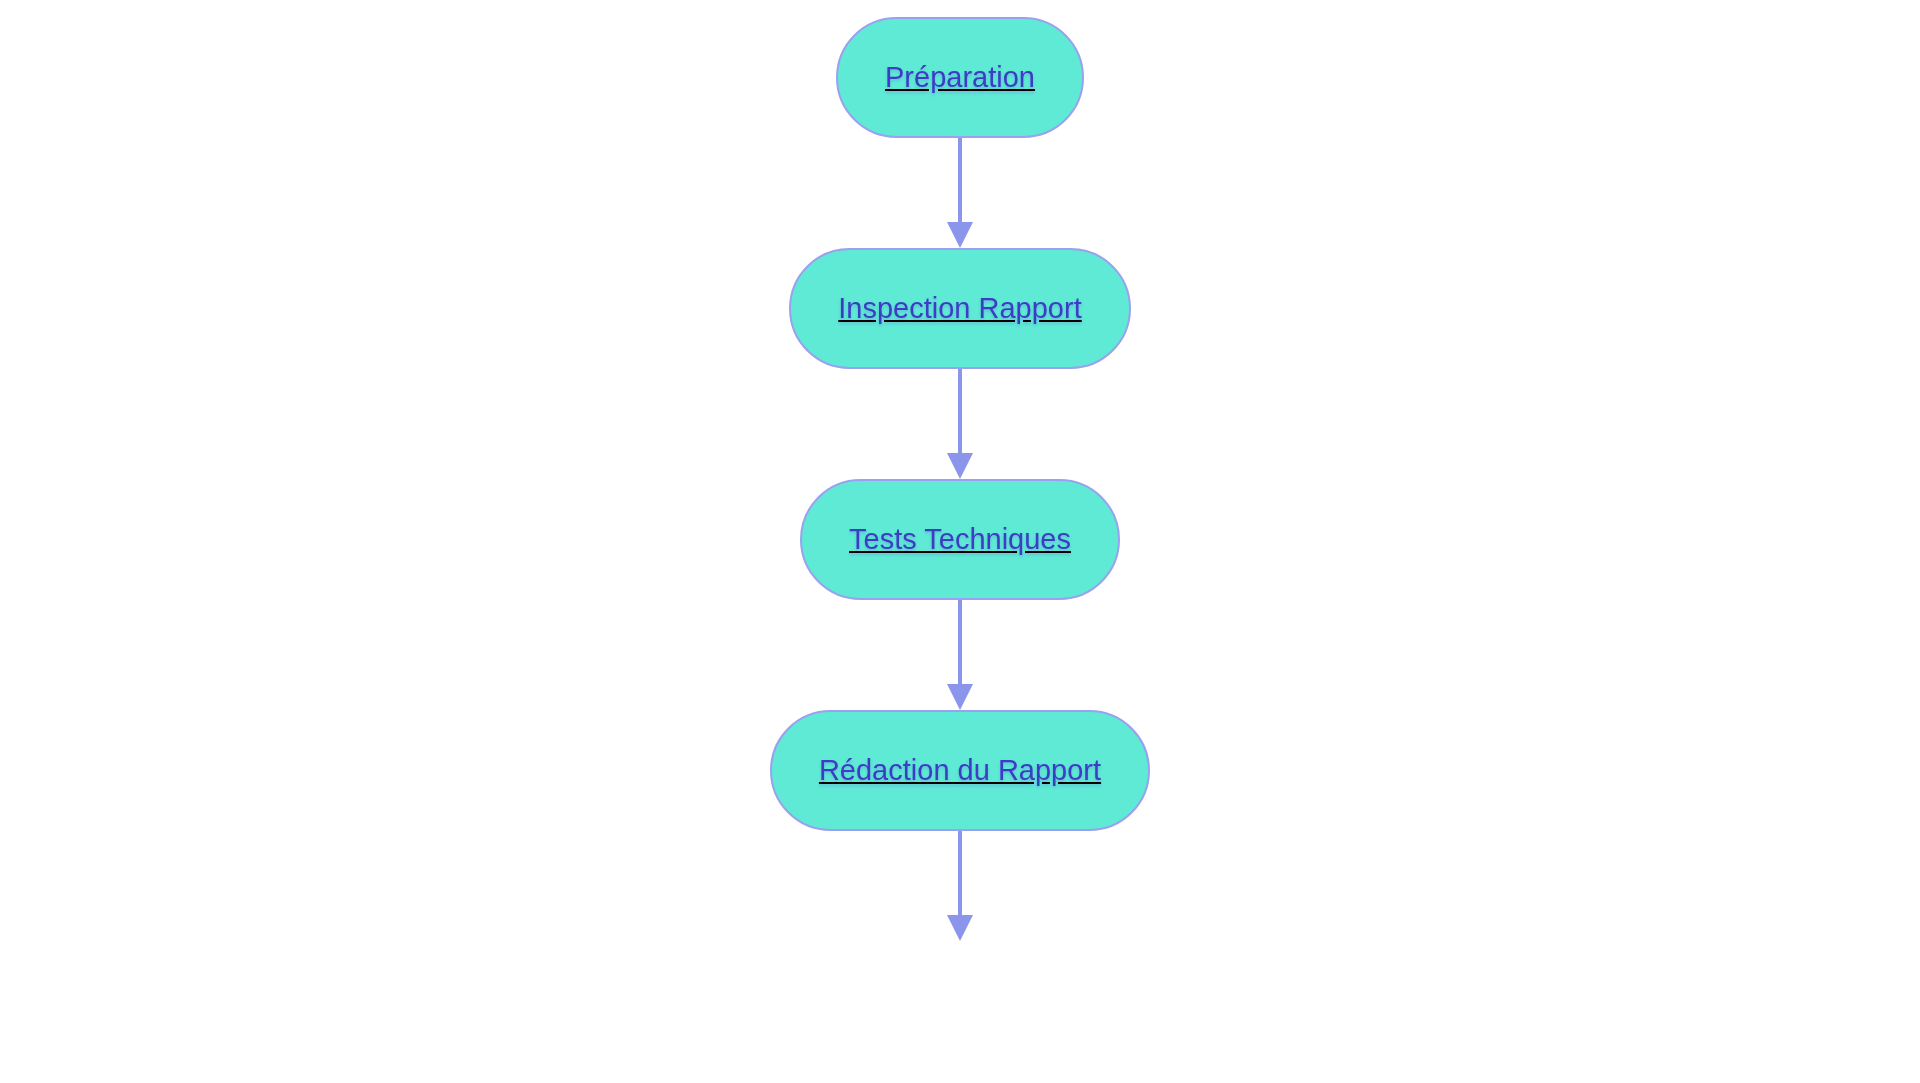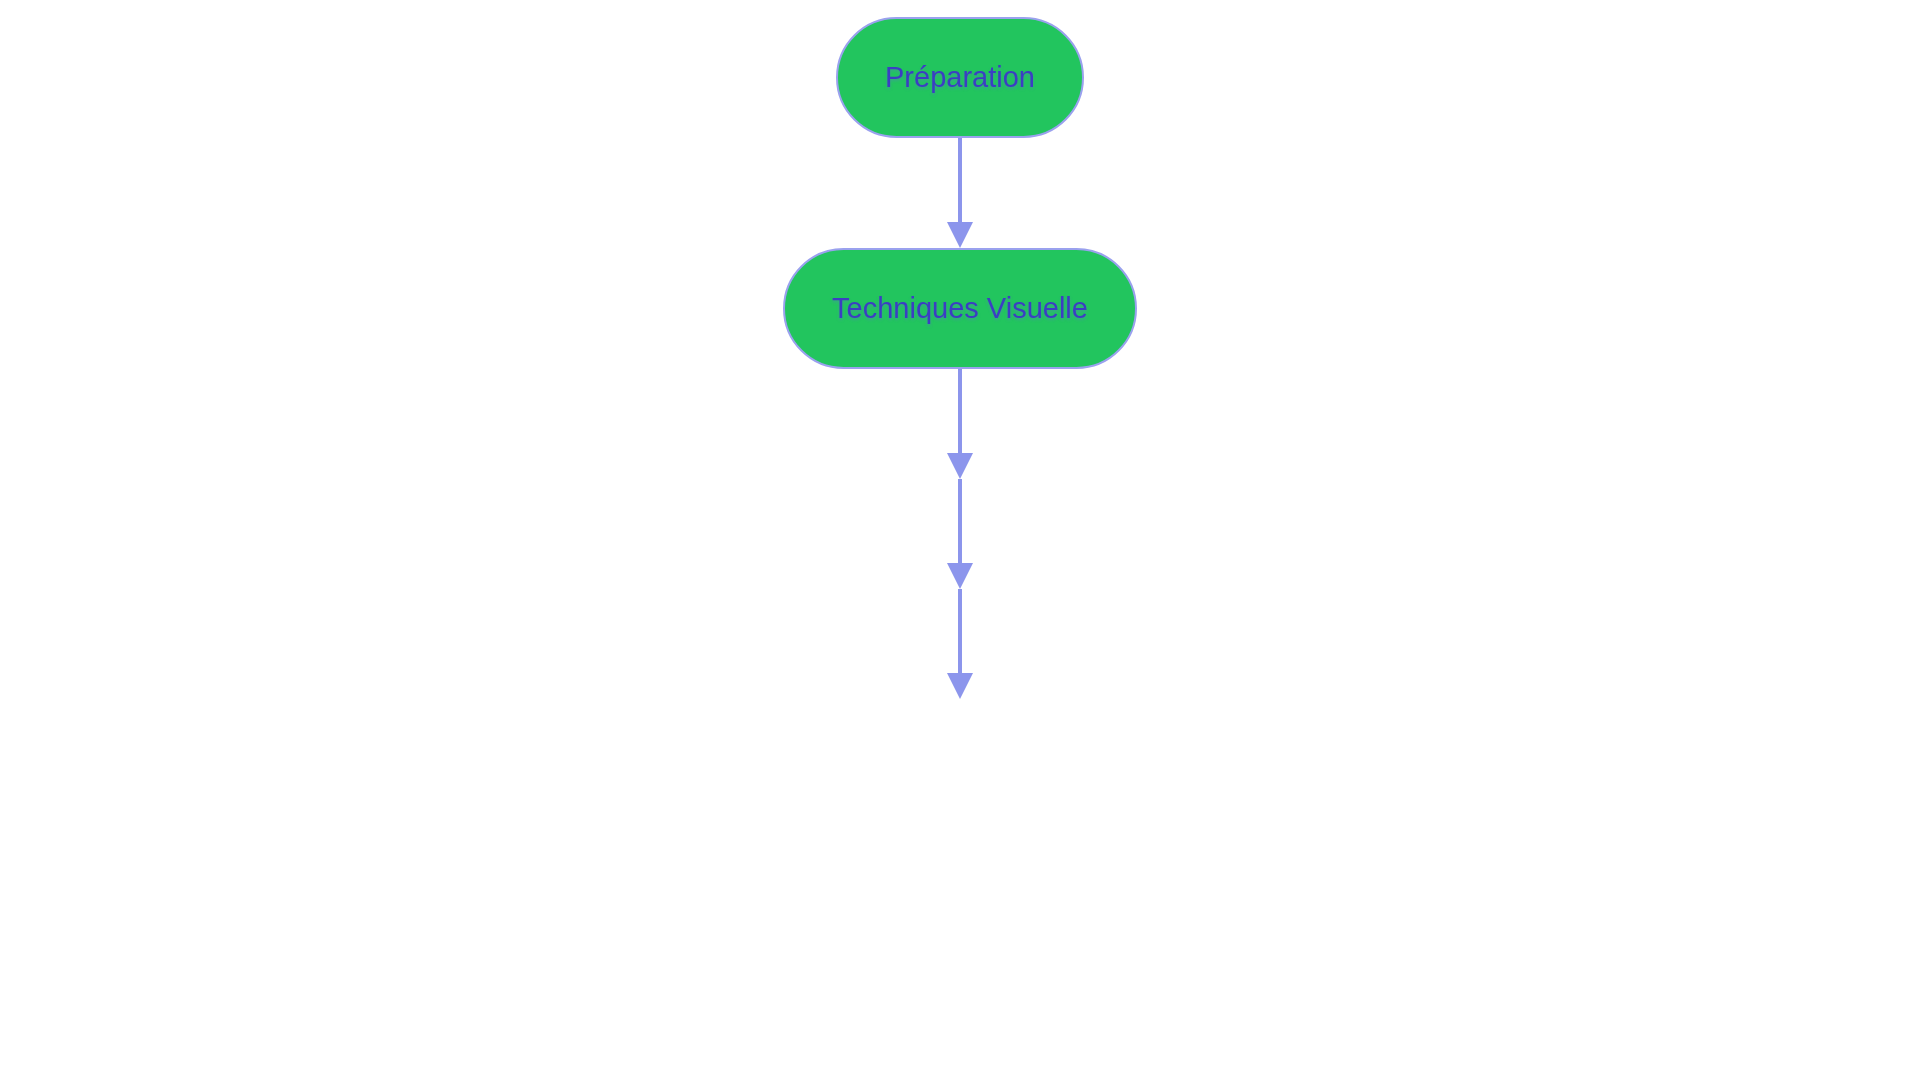--- a/index.html
+++ b/index.html
@@ -24,23 +24,24 @@
     flex-direction: column;
     align-items: center;
   }
   .flow-node {
     box-sizing: border-box;
     height: 121px;
     padding: 0 47px;
     display: flex;
     align-items: center;
     justify-content: center;
-    background: #22c55e;
+    background: #5eead4;
     border: 2px solid #9aa1ee;
     border-radius: 61px;
+    text-decoration: underline;
   }
   .flow-node .node-label {
     font-size: 29px;
     line-height: 1;
     color: #3b3ec3;
     white-space: nowrap;
     text-shadow: 0 2px 3px rgba(100, 108, 220, 0.35);
   }
   .flow-arrow {
     display: block;
@@ -56,34 +57,40 @@
     <div class="flow-node">
       <span class="node-label">Préparation</span>
     </div>
 
     <svg class="flow-arrow" width="28" height="110" viewBox="0 0 28 110">
       <line x1="14" y1="0" x2="14" y2="86" stroke-width="4" stroke="#8c95ec"></line>
       <polygon points="1,84 27,84 14,110" fill="#8c95ec"></polygon>
     </svg>
 
     <div class="flow-node">
-      <span class="node-label">Techniques Visuelle</span>
+      <span class="node-label">Inspection Rapport</span>
     </div>
 
     <svg class="flow-arrow" width="28" height="110" viewBox="0 0 28 110">
       <line x1="14" y1="0" x2="14" y2="86" stroke-width="4" stroke="#8c95ec"></line>
       <polygon points="1,84 27,84 14,110" fill="#8c95ec"></polygon>
     </svg>
 
+    <div class="flow-node">
+      <span class="node-label">Tests Techniques</span>
+    </div>
 
     <svg class="flow-arrow" width="28" height="110" viewBox="0 0 28 110">
       <line x1="14" y1="0" x2="14" y2="86" stroke-width="4" stroke="#8c95ec"></line>
       <polygon points="1,84 27,84 14,110" fill="#8c95ec"></polygon>
     </svg>
 
+    <div class="flow-node">
+      <span class="node-label">Rédaction du Rapport</span>
+    </div>
 
     <svg class="flow-arrow" width="28" height="110" viewBox="0 0 28 110">
       <line x1="14" y1="0" x2="14" y2="86" stroke-width="4" stroke="#8c95ec"></line>
       <polygon points="1,84 27,84 14,110" fill="#8c95ec"></polygon>
     </svg>
 
 
   </div>
 </div>
 

